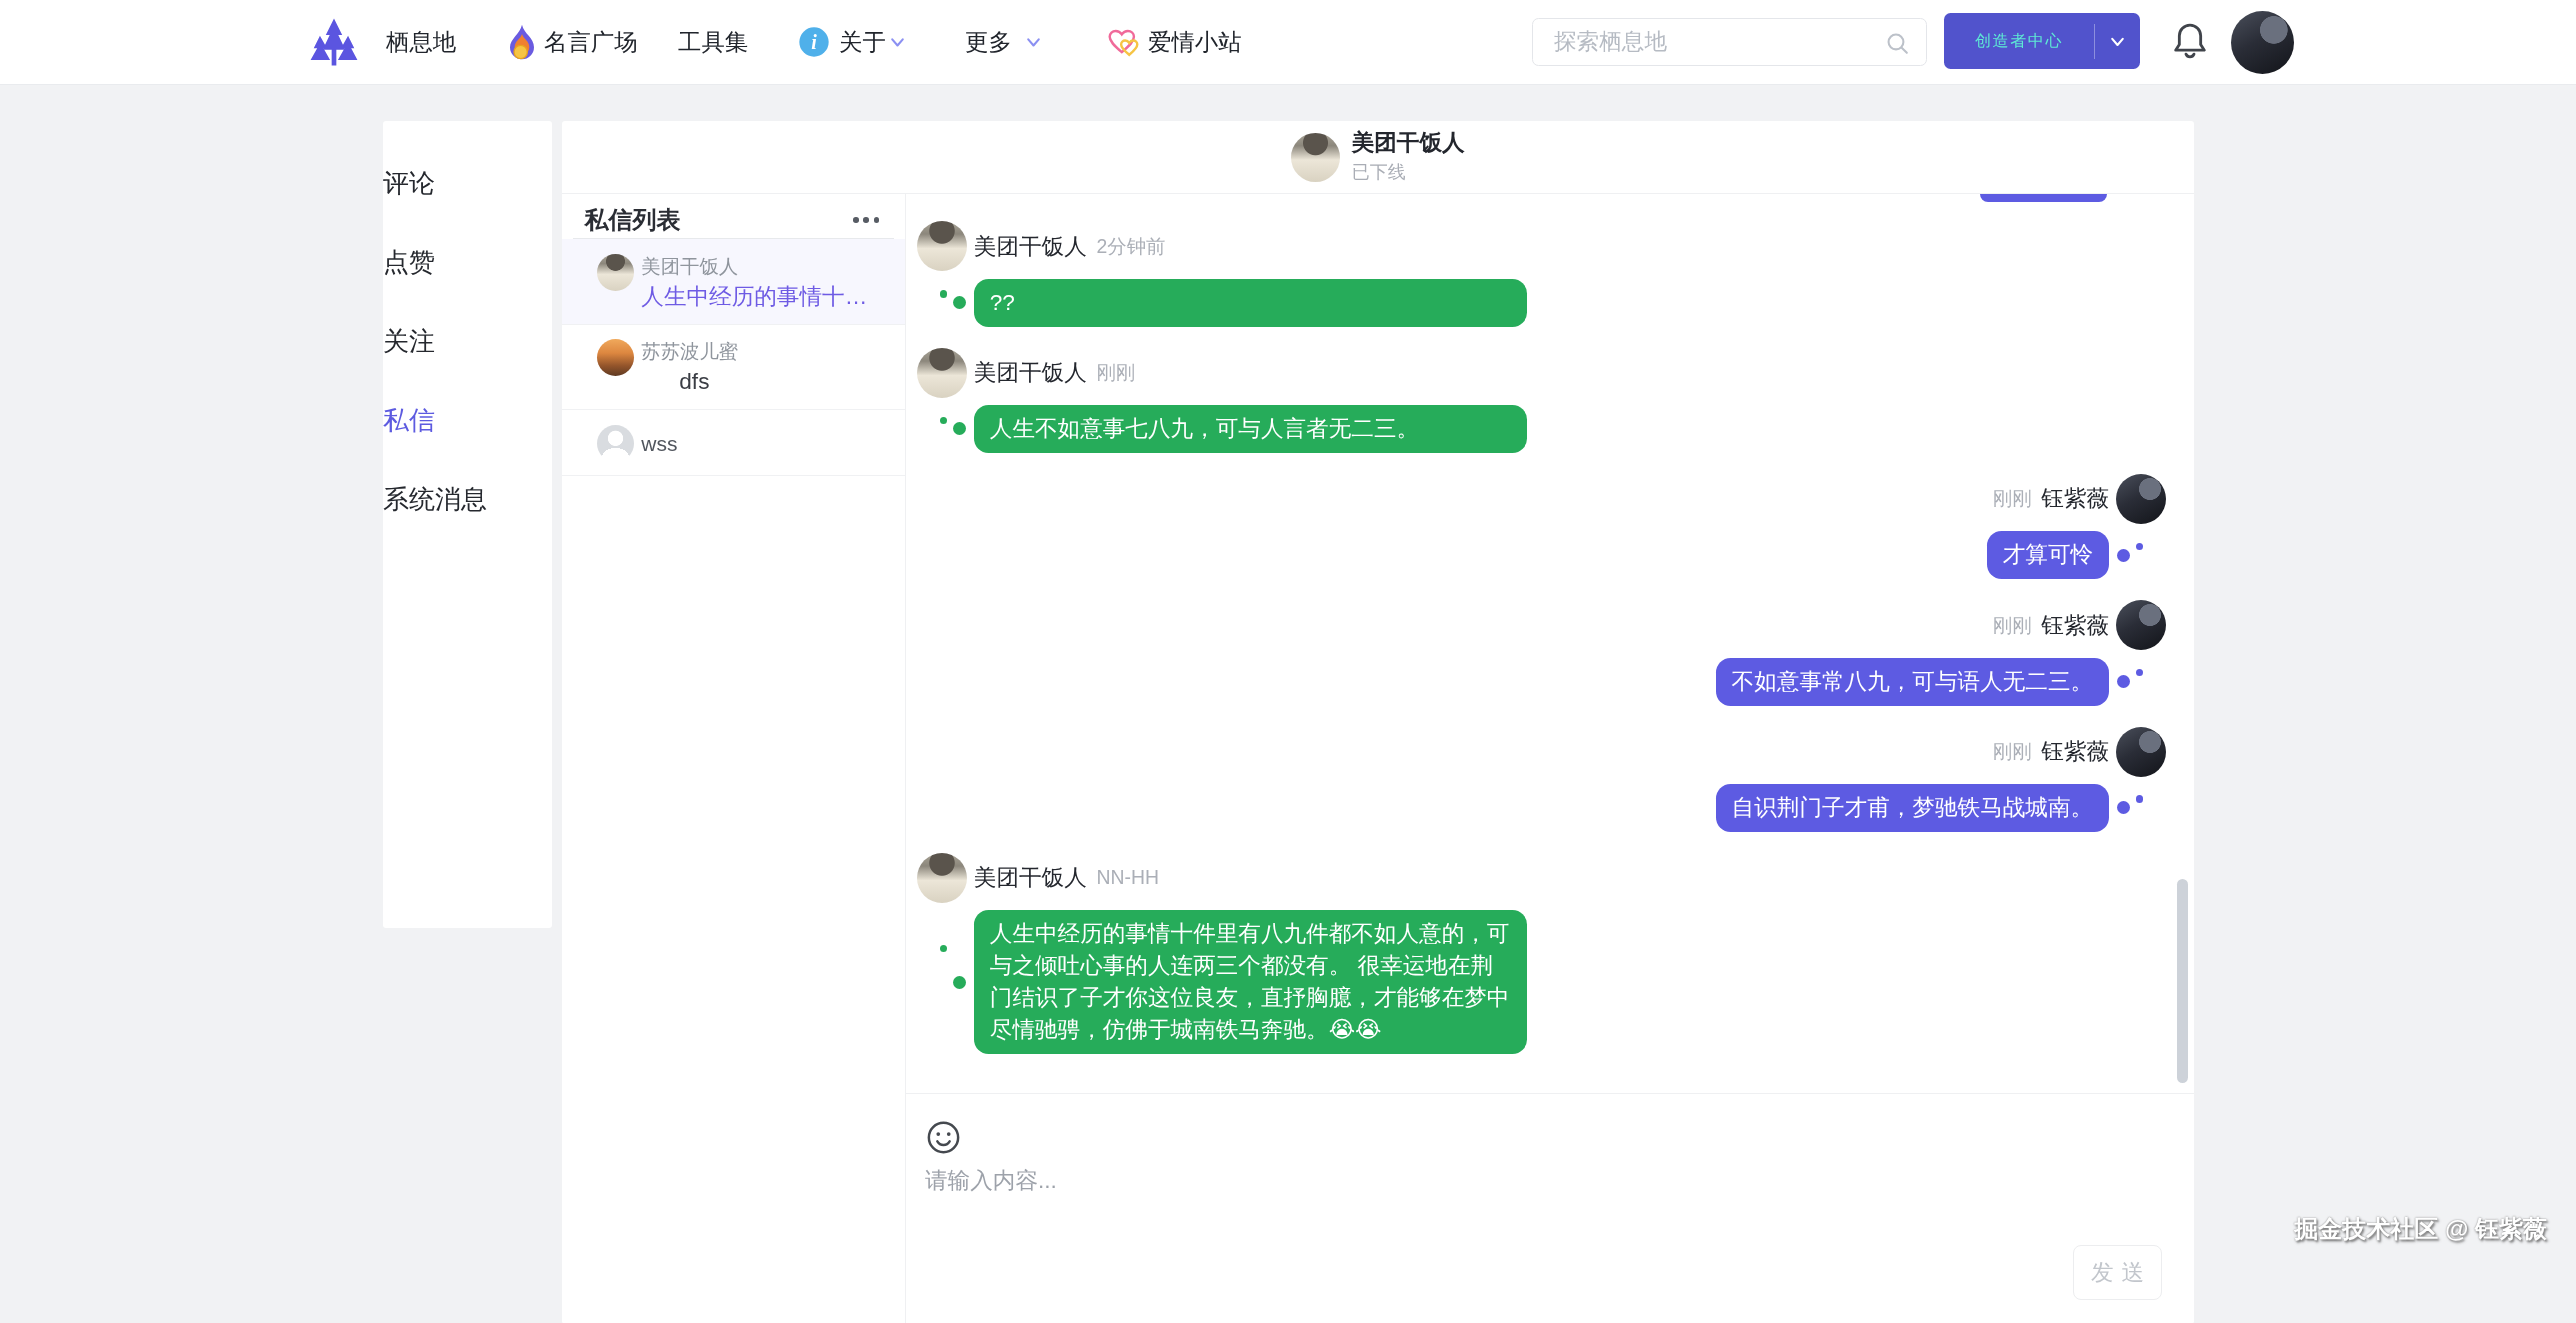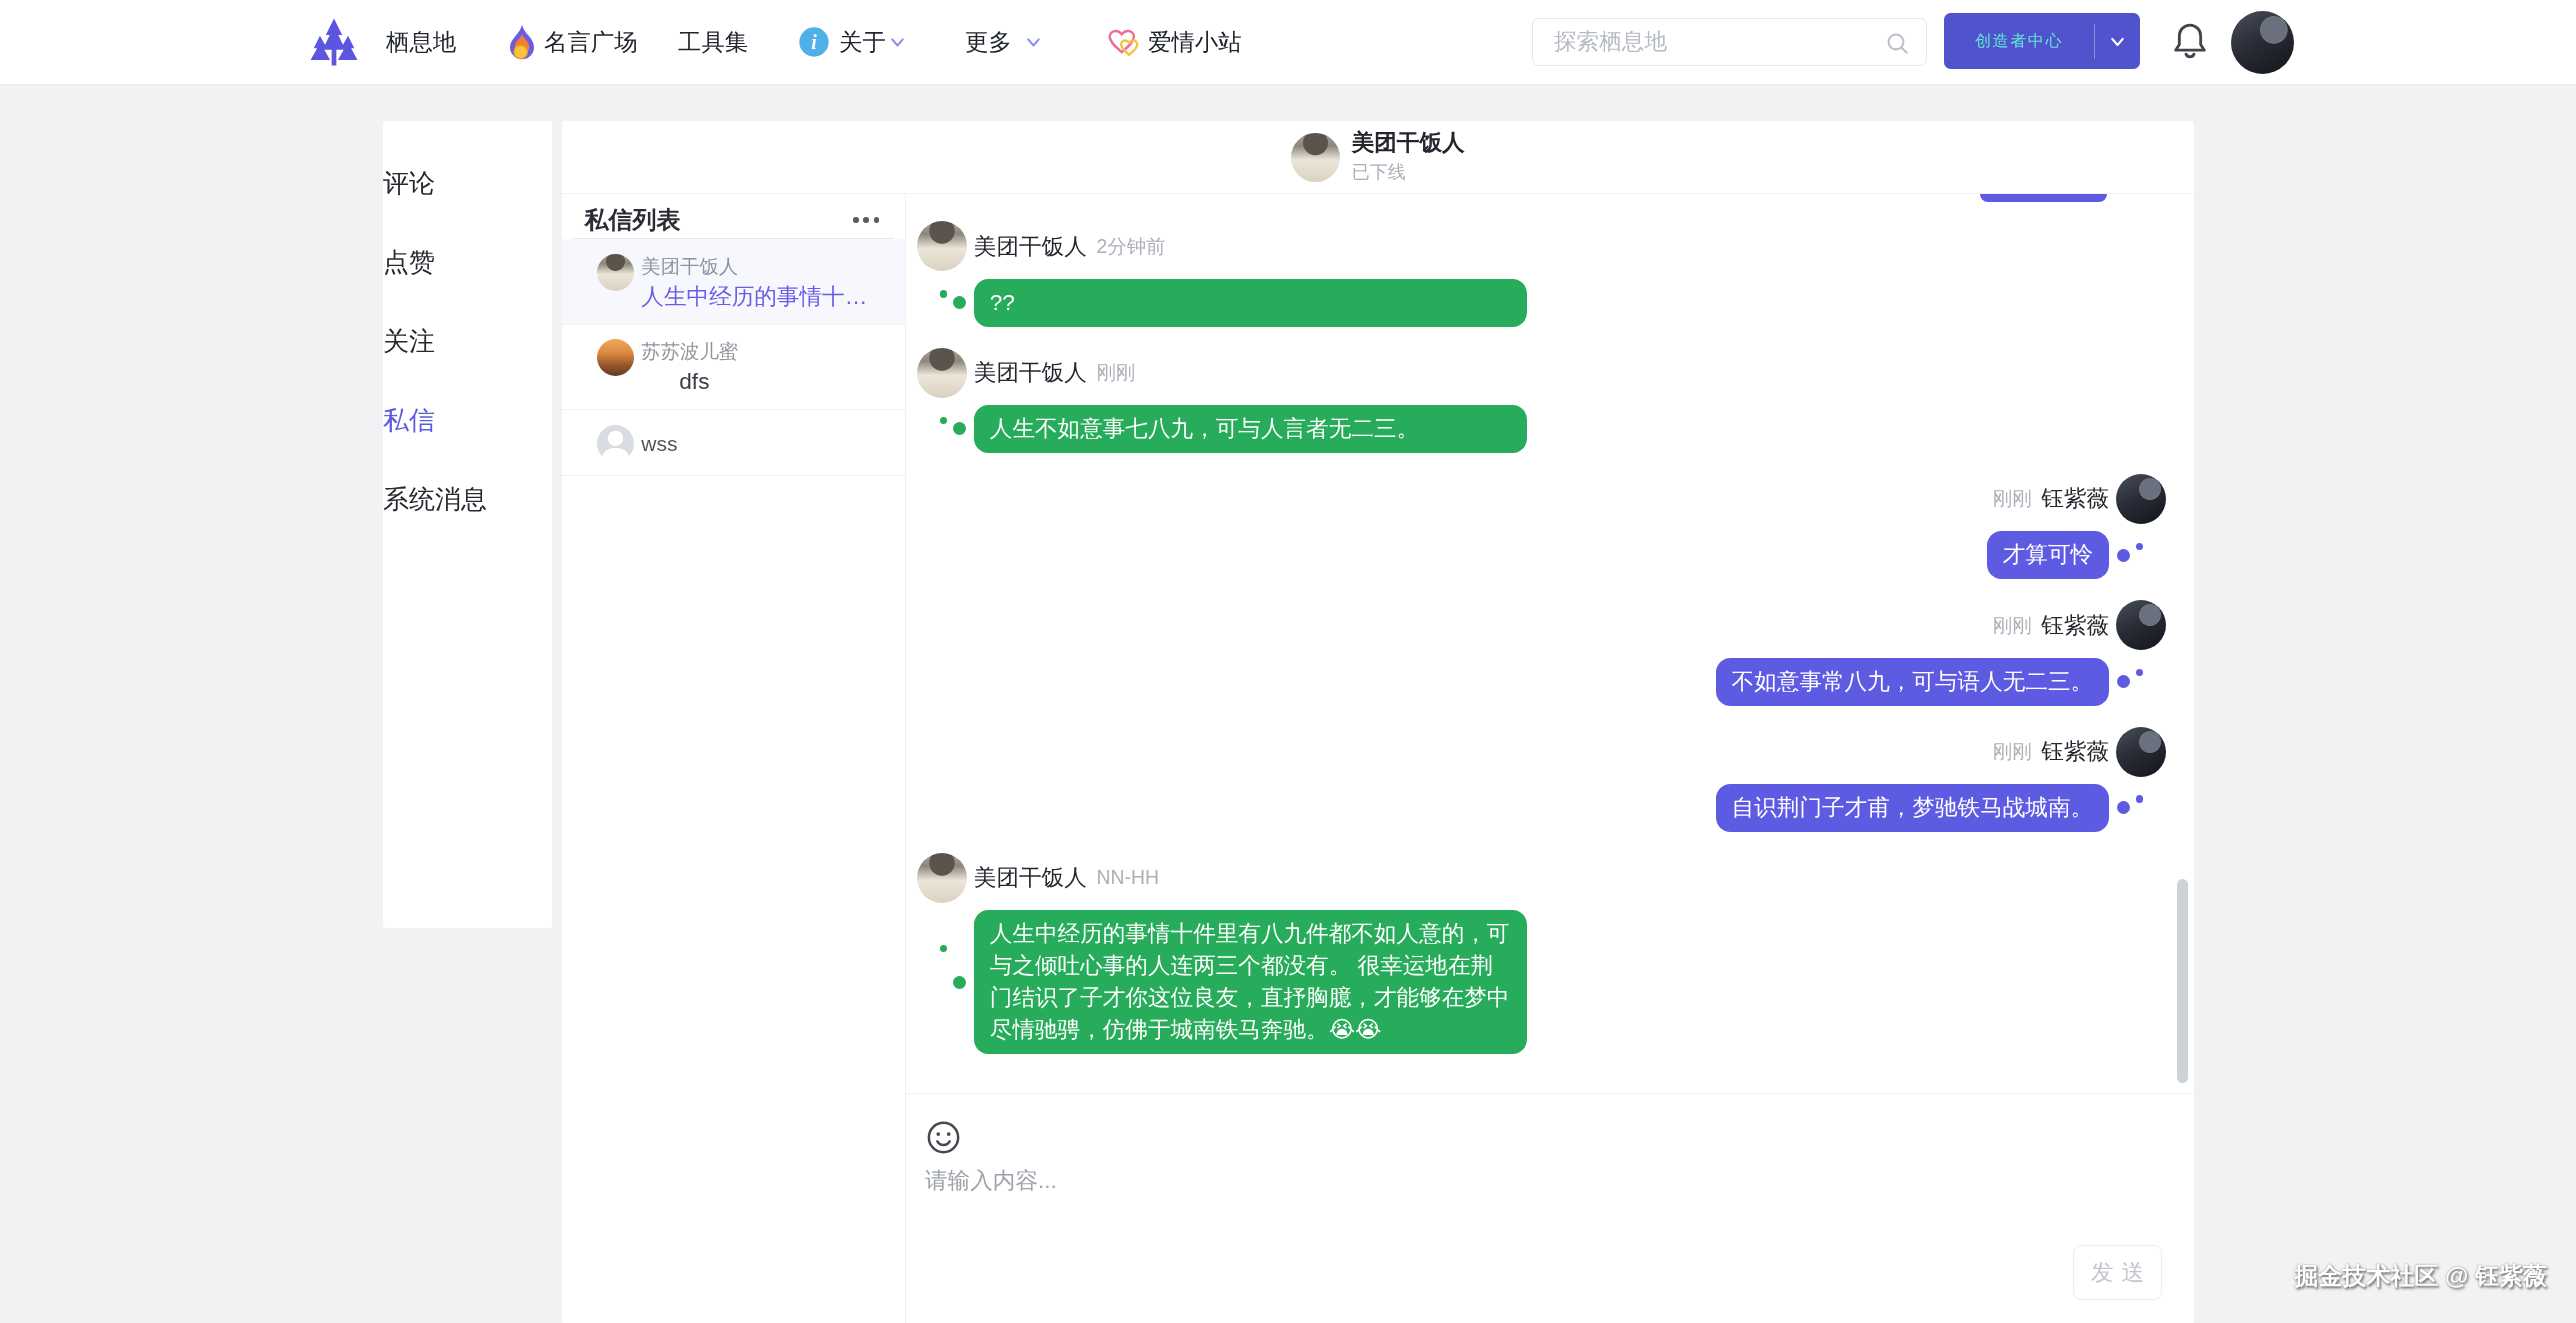--- a/index.html
+++ b/index.html
@@ -106,21 +106,21 @@
   .composer-divider { position:absolute; left:344px; right:0; top:972px; height:0.8px; background:#eff0f2; }
   .emoji-btn { position:absolute; left:363px; top:998px; width:37px; height:37px; cursor:pointer; }
   .composer-input { position:absolute; left:363px; top:1036px; width:1210px; height:48px;
     border:none; outline:none; font-size:22.6px; color:#51555c; background:transparent; font-family:inherit; }
   .composer-input::placeholder { color:#9da2aa; }
   .send-btn { position:absolute; left:1511px; top:1124px; width:89px; height:55px;
     background:#fff; border:0.8px solid #ecedef; border-radius:8px; color:#c2c6cc;
     font-size:22.6px; display:flex; align-items:center; justify-content:center;
     letter-spacing:8px; padding-left:8px; cursor:default; font-family:inherit; }
   
-  .watermark { position:absolute; right:29px; top:1260px; font-size:24px; font-weight:600;
+  .watermark { position:absolute; right:29px; top:1213px; font-size:24px; font-weight:600;
     color:#ffffff; text-shadow:0 0 1.6px rgba(110,110,110,.9), 1.6px 1.6px 2.4px rgba(80,80,80,.75);margin-left:40px; }
 </style>
 </head>
 <body>
 
 <div class="navbar">
   <svg class="abs" style="left:309px" width="50" height="53" viewBox="0 0 64 64">
     <path fill="#5b55e0" d="M14 24 L23 40 18.5 40 27 55 2 55 10.5 40 6 40 Z"></path>
     <path fill="#5b55e0" d="M50 24 L58 40 54 40 62 55 37 55 45.5 40 41 40 Z"></path>
     <path fill="#5b55e0" d="M32 2 L42.5 23 37.5 23 46.5 42 35 42 35 62 29 62 29 42 17.5 42 26.5 23 21.5 23 Z"></path>

